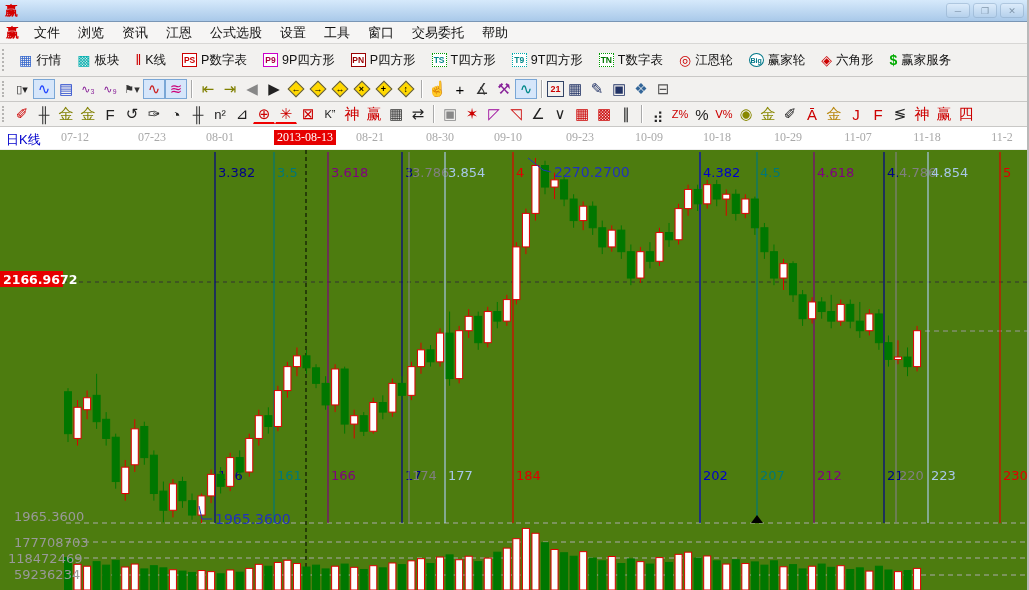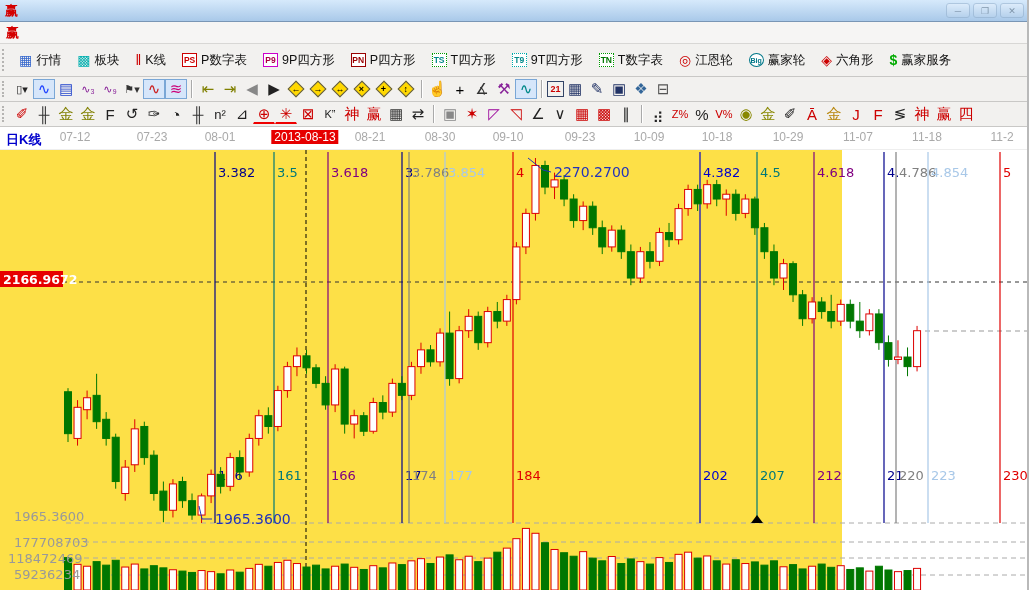--- a/index.html
+++ b/index.html
@@ -28,42 +28,54 @@
   .ticon { display:inline-flex; align-items:center; justify-content:center;
     width:22px; height:20px; font-size:15px; border:1px solid transparent; color:#222; }
   .ticon.pressed { background:#d6e6fa; border-color:#7aa7d6; }
   .ticon.redline { border-bottom:2px solid #e00; }
   .tsep { display:inline-block; width:2px; height:18px; border-left:1px solid #aaa;
     border-right:1px solid #fff; margin:0 4px; }
   .dia { width:12px; height:12px; background:#ffd800; border:1px solid #555;
     transform:rotate(45deg); display:flex; align-items:center; justify-content:center; }
   .dia span { transform:rotate(-45deg); font-size:9px; font-weight:bold; color:#000; line-height:1; }
   .daterow { height:23px; position:relative; background:#fff; border-bottom:1px solid #eee; }
-  .kline-label { position:absolute; left:6px; top:4px; color:#0000cc; font-weight:bold; font-size:13px; }
+  .kline-label { position:absolute; left:6px; top:4px; color:#0000cc; font-weight:normal; font-size:13px; }
   .date-tick { position:absolute; top:3px; transform:translateX(-50%); font-size:12px; color:#a9a9a9;
-    font-family:Liberation Sans, sans-serif; }
+    font-family:Liberation Serif, serif; }
   .date-tick.sel { background:#e60000; color:#fff; padding:0 3px; }
-  .chartwrap { position:relative; width:842px; height:440px; background:#fde047; }
+  .chartwrap { position:relative; width:1029px; height:440px; background:#4d7c0f; }
   svg text { font-family:"DejaVu Sans", sans-serif; }
   .right-border { position:absolute; right:0; top:0; width:2px; height:590px; background:#b9b9b9; }
 </style>
 </head>
 <body>
 
 <div class="titlebar">
   <span class="app-logo">赢</span>
   <span class="winbtns" id="winbtns">
       <span>─</span>
       <span>❐</span>
       <span>✕</span>
     </span>
 </div>
 
 <div class="menubar">
   <span class="app-logo">赢</span>
+  <span id="menu-items" style="display:flex;">
+      <span class="menu-item">文件</span>
+      <span class="menu-item">浏览</span>
+      <span class="menu-item">资讯</span>
+      <span class="menu-item">江恩</span>
+      <span class="menu-item">公式选股</span>
+      <span class="menu-item">设置</span>
+      <span class="menu-item">工具</span>
+      <span class="menu-item">窗口</span>
+      <span class="menu-item">交易委托</span>
+      <span class="menu-item">帮助</span>
+    </span>
 </div>
 
 <div class="toolbar" id="tb1">
     <span class="grip"></span>
     <span class="tb1-item">
       <span class="glyph-ic" style="color: rgb(51, 102, 204);">▦</span>
       <span>行情</span>
     </span>
     <span class="tb1-item">
       <span class="glyph-ic" style="color: rgb(0, 176, 176);">▩</span>

